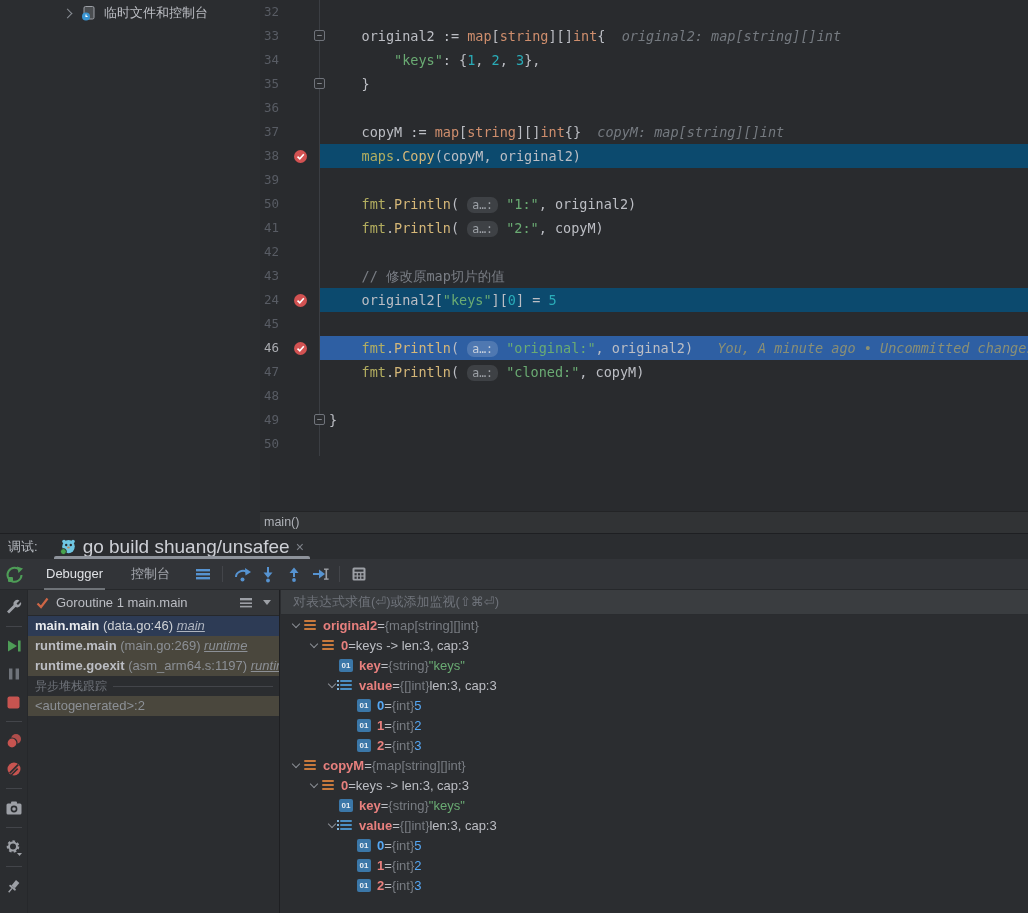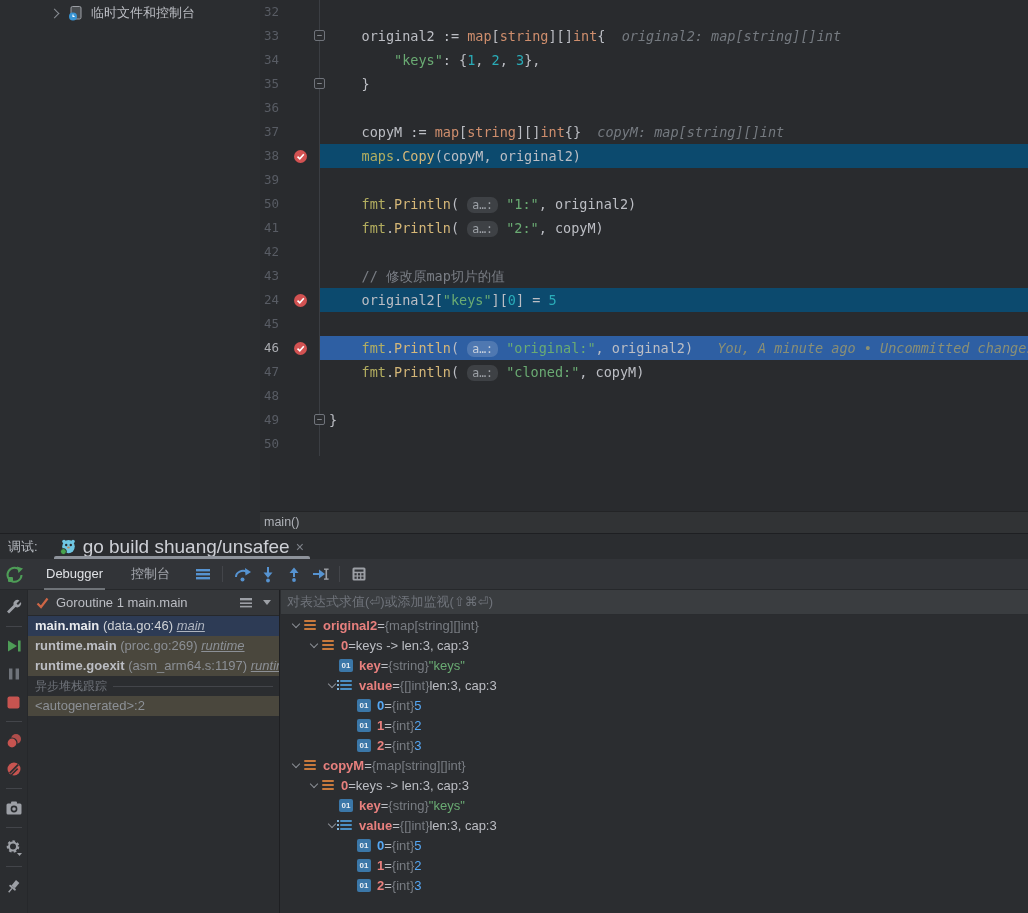--- a/index.html
+++ b/index.html
@@ -1,21 +1,21 @@
 <!DOCTYPE html>
 <html><head>
 <meta charset="utf-8">
 <style>
   * { margin:0; padding:0; box-sizing:border-box; }
   html,body { background:#1E1F22; }
   body { font-family:"Liberation Sans", sans-serif; }
   #root { position:relative; width:1028px; height:913px; background:#2B2D30; overflow:hidden; color:#BCBEC4; }
 
   
-  .project-panel { position:absolute; left:4px; top:0; width:259px; height:533px; background:#2B2D30; border-right:1px solid #1E1F22;padding-left:37px; }
+  .project-panel { position:absolute; left:17px; top:0; width:259px; height:533px; background:#2B2D30; border-right:1px solid #1E1F22;padding-left:37px; }
   .proj-row { display:flex; align-items:center; height:26px; padding-left:10px; font-size:13px; color:#BCBEC4; }
   .chev-right { width:7px; height:7px; border:solid #8A8E94; border-width:1.5px 1.5px 0 0; transform:rotate(45deg); margin-right:10px; flex:none; }
   .scratch-ic { margin-right:7px; flex:none; display:flex; }
 
   
   .editor { position:absolute; left:260px; top:0; width:768px; height:511px; background:#292B2E; overflow:hidden; }
   .cl { display:flex; height:24px; line-height:24px; font-family:"DejaVu Sans Mono", monospace; font-size:13.5px; }
   .g-num { width:30px; flex:none; padding-left:4px; color:#585C64; font-size:12.5px; }
   .cl.cur .g-num { color:#A9ABB0; }
   .g-bp { width:20px; flex:none; display:flex; align-items:center; justify-content:center; }
@@ -64,21 +64,21 @@
   .frame-row .fname { font-weight:bold; color:#BCBEC4; }
   .frame-row .floc { color:#8C9096; } .frame-row .fpkg { color:#8C9096; font-style:italic;text-decoration:underline; }
   .frame-row.lib { background:#4A473D; }
   .frame-row.sel { background:#2D3B55; }
   .frame-row.sel .fname { color:#E8EAEE; } .frame-row.sel .floc { color:#CFD2D6; } .frame-row.sel .fpkg { color:#AEB4BF; }
   .frame-section { height:20px; display:flex; align-items:center; color:#6F737A; font-size:12px; padding-left:7px; }
   .frame-section .rule { flex:1; height:1px; background:#43454A; margin:0 6px; }
   .frame-row.auto { color:#8C9096; }
 
   .vars { position:absolute; left:281px; top:0; width:747px; height:323px; overflow:hidden; }
-  .watch-row { height:25px; line-height:24px; background:#3A3D40; border-bottom:1px solid #2A2C2F; color:#6F737A; font-size:13px; padding-left:6px; }
+  .watch-row { height:25px; line-height:24px; background:#3A3D40; border-bottom:1px solid #2A2C2F; color:#6F737A; font-size:13px; padding-left:12px; }
   .var-row { height:20px; display:flex; align-items:center; font-size:13px; white-space:nowrap; overflow:hidden; }
   .chev-wrap { width:14px; flex:none; display:flex; justify-content:center; }
   .chev-down { width:6px; height:6px; border:solid #8A8E94; border-width:0 1.5px 1.5px 0; transform:rotate(45deg); margin-top:-3px; }
   .v-ic { width:14px; height:14px; flex:none; margin-right:6px; display:flex; align-items:center; justify-content:center; }
   .v-name { font-weight:bold; }
   .nc-pink { color:#E8807E; } .nc-blue { color:#56A8F5; }
   .vk-eq { color:#BCBEC4; } .vk-type { color:#787C82; } .vk-val { color:#BCBEC4; }
   .vk-str { color:#6AAB73; } .vk-num { color:#56A8F5; }
   .ic-map { display:flex; flex-direction:column; gap:2px; } .ic-map i { width:12px; height:2px; background:#C8793C; border-radius:1px; }
   .ic-prim { width:14px; height:13px; background:#3B77A8; border-radius:2px; color:#E7EDF3; font-size:8px; line-height:13px; text-align:center; font-weight:bold; }
@@ -414,21 +414,21 @@
           <svg width="14" height="12" viewBox="0 0 14 12">
               <rect x="1" y="1" width="12" height="2.4" fill="#9DA0A6"></rect>
               <rect x="1" y="5.4" width="12" height="1.6" fill="#9DA0A6"></rect>
               <rect x="1" y="8.8" width="12" height="1.6" fill="#9DA0A6"></rect>
             </svg>
         </span>
         <span class="caret-down"></span>
       </div>
       <div id="frame-rows">
           <div class="frame-row sel"><span class="fname">main.main </span><span class="floc">(data.go:46) </span><span class="fpkg">main</span></div>
-          <div class="frame-row lib"><span class="fname">runtime.main </span><span class="floc">(proc.go:269) </span><span class="fpkg">runtime</span></div>
+          <div class="frame-row lib"><span class="fname">runtime.main </span><span class="floc">(main.go:269) </span><span class="fpkg">runtime</span></div>
           <div class="frame-row lib"><span class="fname">runtime.goexit </span><span class="floc">(asm_arm64.s:1197) </span><span class="fpkg">runtime</span></div>
           <div class="frame-section">
             <span>异步堆栈跟踪</span>
             <span class="rule"></span>
           </div>
           <div class="frame-row lib auto">&lt;autogenerated&gt;:2</div>
         </div>
     </div>
 
     <div class="vars">

